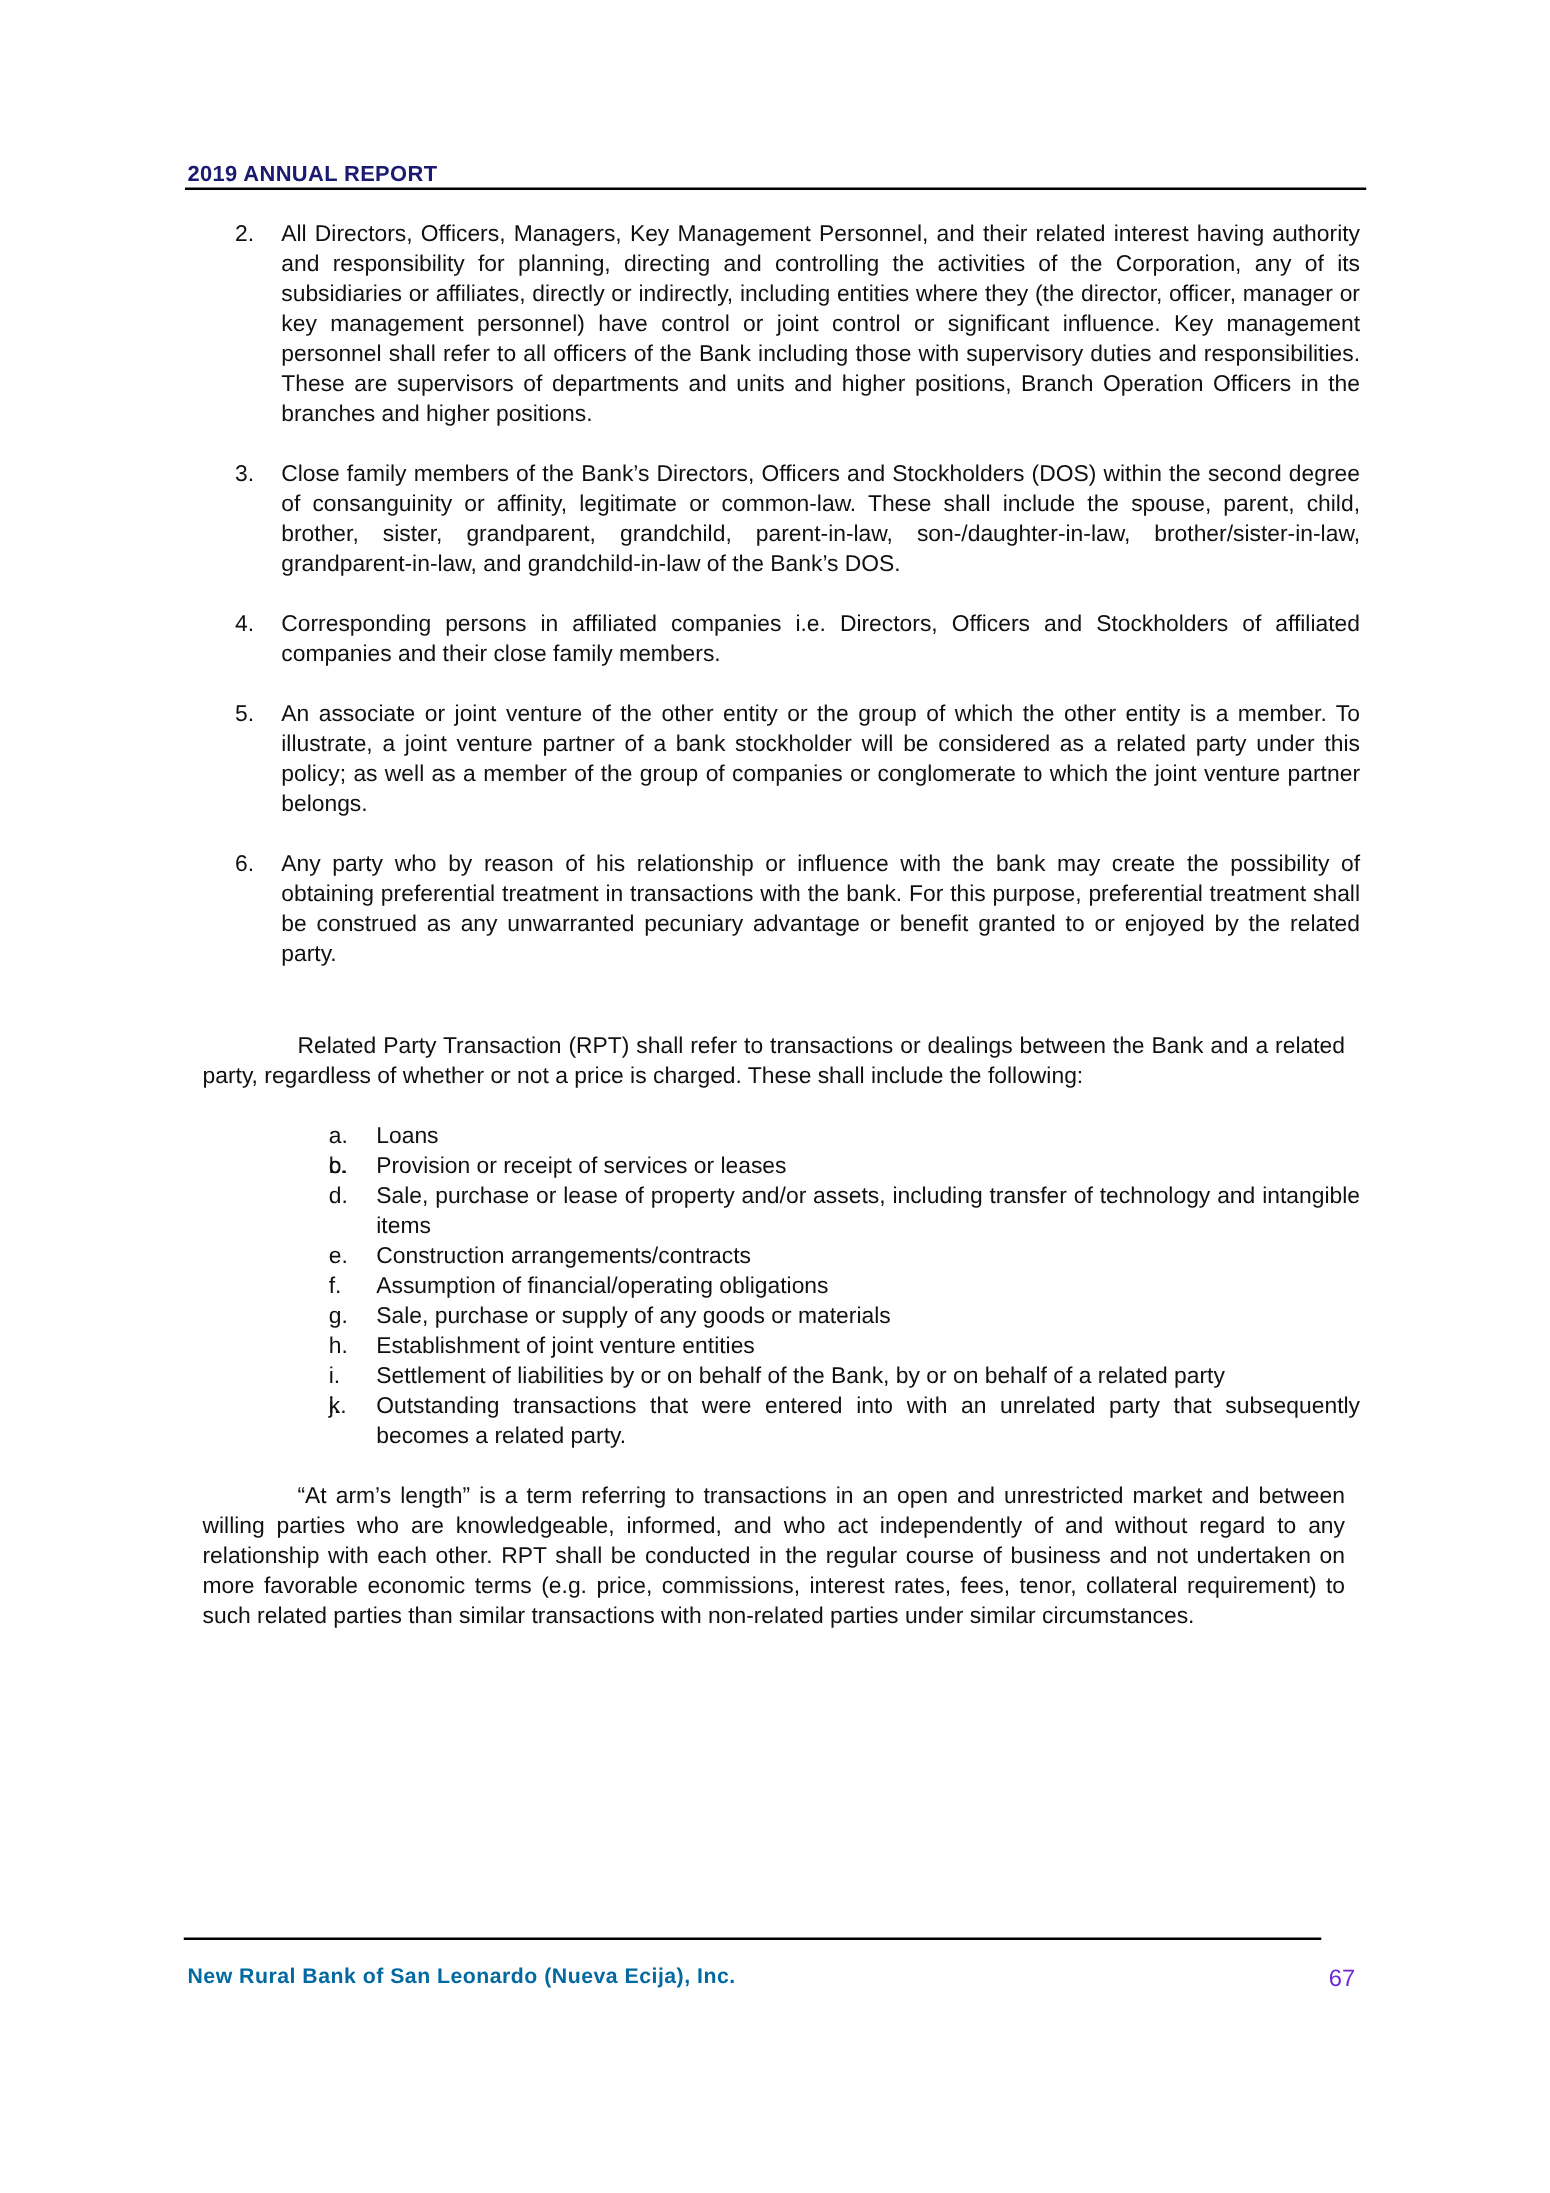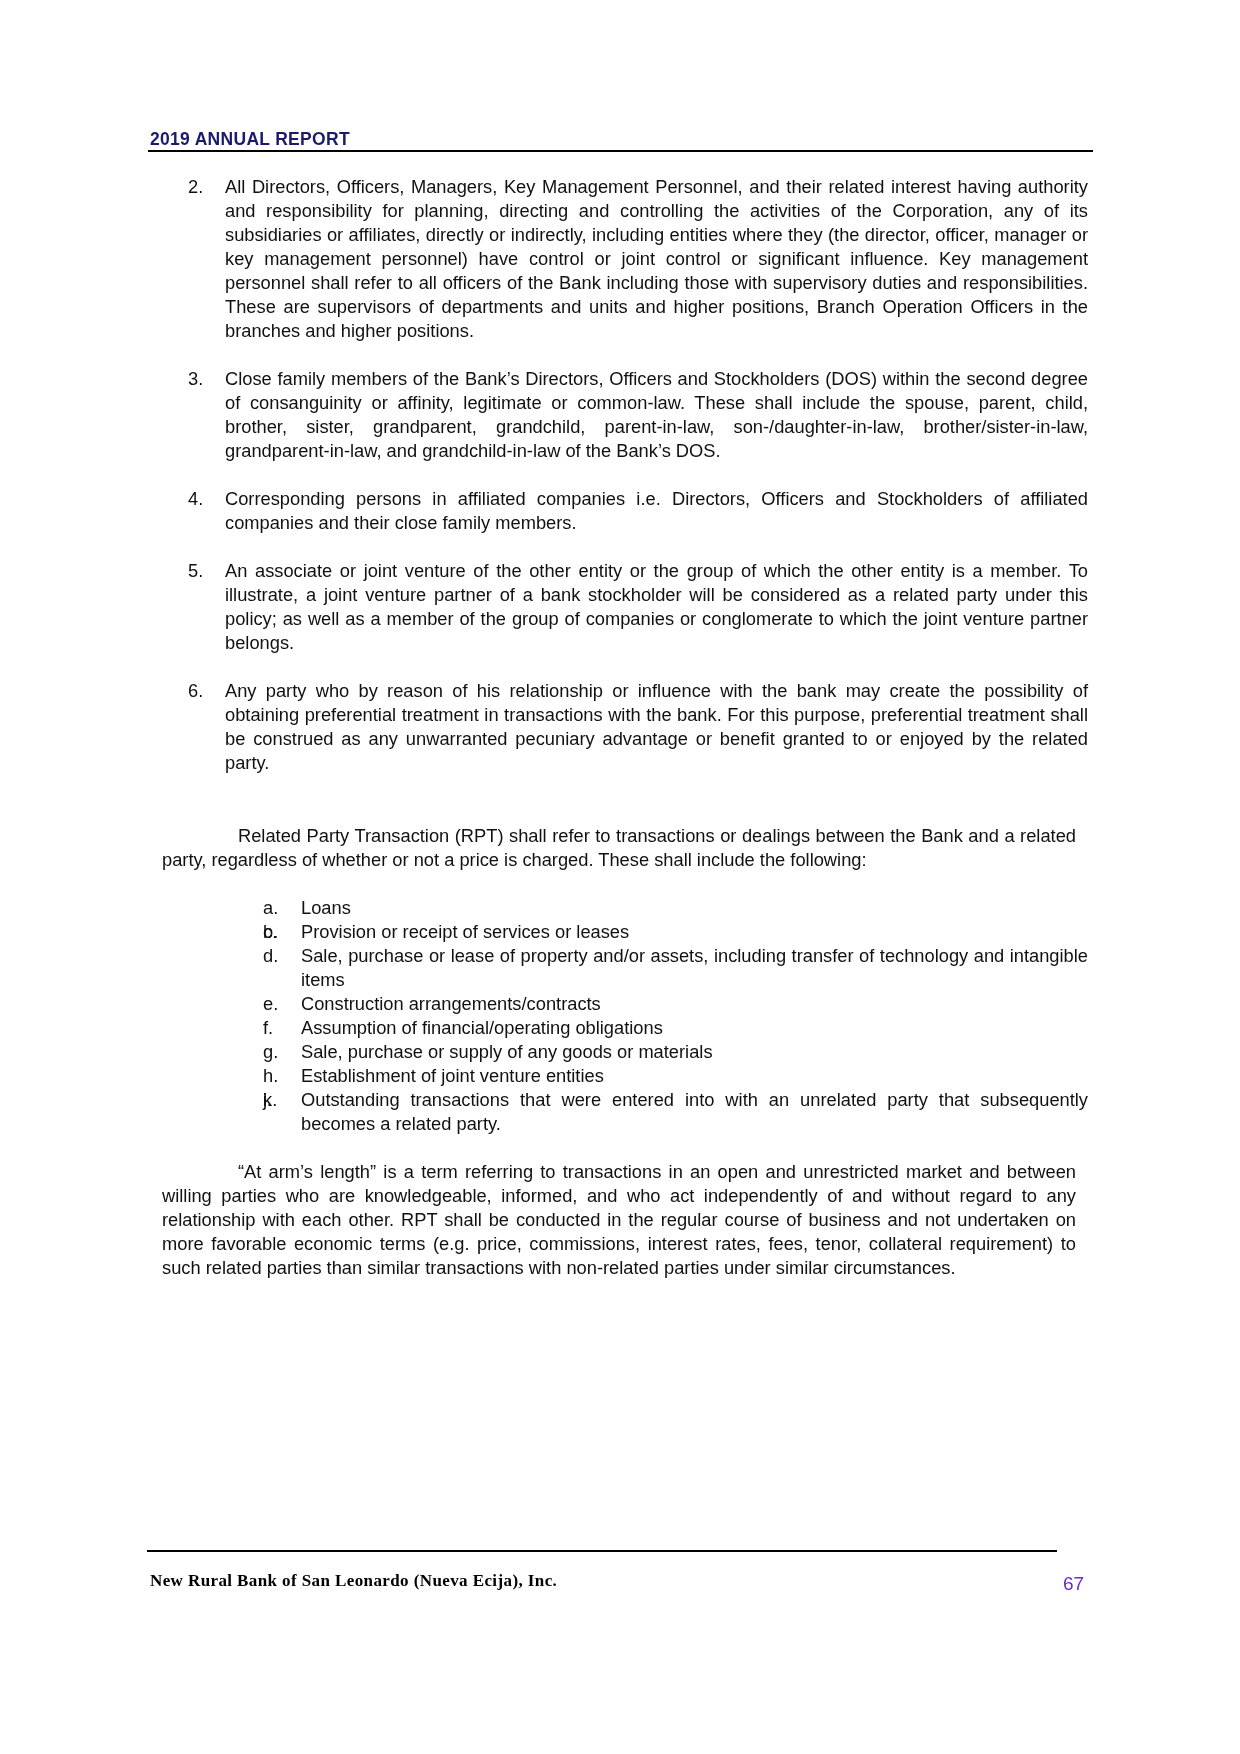--- a/index.html
+++ b/index.html
@@ -10,22 +10,22 @@
   .header-rule { position: absolute; left: 148px; top: 150px; width: 945px; height: 2px; background: #000; }
   .body-text { position: absolute; left: 150px; width: 938px; top: 175px; font-size: 18.3px; line-height: 24px; }
   .num-item { position: relative; padding-left: 75px; text-align: justify; margin-bottom: 24px; }
   .num-item .num { position: absolute; left: 38px; top: 0; }
   .para { text-align: justify; text-indent: 76px; margin: 12px; }
   .para.rpt { margin-top: 49px; }
   .letter-list { margin: 24px 0 24px 0; padding: 0; list-style: none; }
   .letter-item { position: relative; padding-left: 151px; text-align: justify; }
   .letter-item .ltr { position: absolute; left: 113px; top: 0; }
   .footer-rule { position: absolute; left: 147px; top: 1550px; width: 910px; height: 2px; background: #000; }
-  .footer-name { position: absolute; left: 150px; top: 1571px; font-size: 17px; font-weight: bold; color: #000000;
-                 letter-spacing: 0.4px; font-family: Liberation Serif, serif; }
+  .footer-name { position: absolute; left: 150px; top: 1571px; font-size: 17px; font-weight: bold; color: #0369a1;
+                 letter-spacing: 0.4px; }
   .page-num { position: absolute; left: 1063px; top: 1573px; font-size: 19px; color: #6d28d9;
               font-family: Liberation Sans, sans-serif; }
 </style>
 </head>
 <body>
 
 <div class="header-title">2019 ANNUAL REPORT</div>
 <div class="header-rule"></div>
 
 <div class="body-text">
@@ -54,21 +54,21 @@
 
   <ul class="letter-list">
     <li class="letter-item"><span class="ltr">a.</span><span>Loans</span></li>
     <li class="letter-item"><span class="ltr">b.</span></li>
     <li class="letter-item"><span class="ltr">c.</span><span>Provision or receipt of services or leases</span></li>
     <li class="letter-item"><span class="ltr">d.</span><span>Sale, purchase or lease of property and/or assets, including transfer of technology and intangible items</span></li>
     <li class="letter-item"><span class="ltr">e.</span><span>Construction arrangements/contracts</span></li>
     <li class="letter-item"><span class="ltr">f.</span><span>Assumption of financial/operating obligations</span></li>
     <li class="letter-item"><span class="ltr">g.</span><span>Sale, purchase or supply of any goods or materials</span></li>
     <li class="letter-item"><span class="ltr">h.</span><span>Establishment of joint venture entities</span></li>
-    <li class="letter-item"><span class="ltr">i.</span></li>
+    <li class="letter-item"><span class="ltr">i.</span><span>Settlement of liabilities by or on behalf of the Bank, by or on behalf of a related party</span></li>
     <li class="letter-item"><span class="ltr">j.</span></li>
     <li class="letter-item"><span class="ltr">k.</span><span>Outstanding transactions that were entered into with an unrelated party that subsequently becomes a related party.</span></li>
   </ul>
 
   <p class="para">“At arm’s length” is a term referring to transactions in an open and unrestricted market and between willing parties who are knowledgeable, informed, and who act independently of and without regard to any relationship with each other. RPT shall be conducted in the regular course of business and not undertaken on more favorable economic terms (e.g. price, commissions, interest rates, fees, tenor, collateral requirement) to such related parties than similar transactions with non-related parties under similar circumstances.</p>
 </div>
 
 <div class="footer-rule"></div>
 <div class="footer-name">New Rural Bank of San Leonardo (Nueva Ecija), Inc.</div>
 <div class="page-num">67</div>

